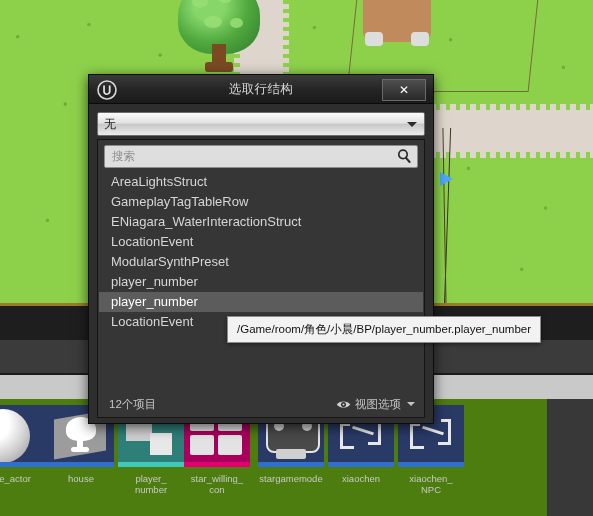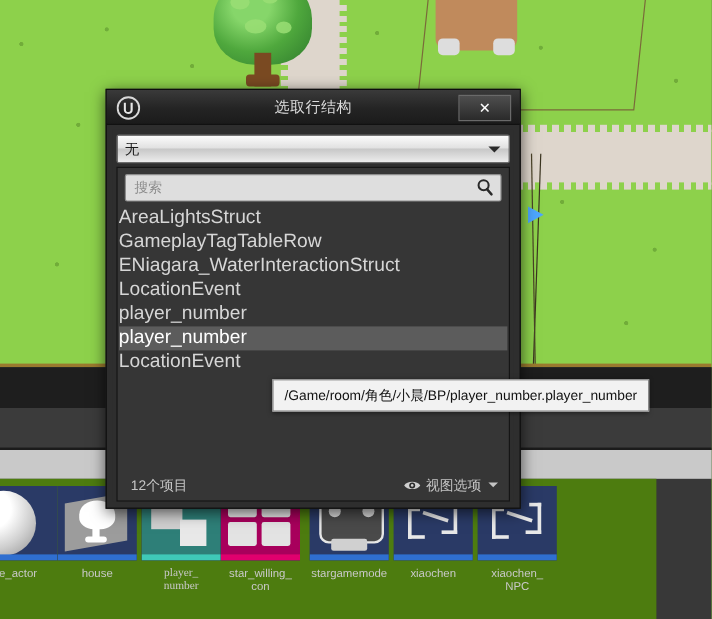--- a/index.html
+++ b/index.html
@@ -124,21 +124,21 @@
   .combo .caret{position:absolute;right:7px;top:9px;width:0;height:0;
      border-left:5px solid transparent;border-right:5px solid transparent;border-top:5px solid #2b2b2b;}
 
   .popup{position:absolute;left:3px;right:3px;top:31px;bottom:0;background:#363636;border:1px solid #151515;}
   .searchrow{margin:5px 6px 2px 6px;height:21px;background:#dedede;border:1px solid #8c8c8c;border-radius:2px;
      display:flex;align-items:center;position:relative;cursor:text;}
   .searchrow .ph{padding-left:7px;font-size:11.5px;color:#8d8d8d;}
   .search-icon{position:absolute;right:5px;top:2px;width:16px;height:16px;}
 
   .list{position:absolute;left:1px;right:1px;top:32px;bottom:26px;overflow:hidden;}
-  .row{height:20px;line-height:20px;color:#d6d6d6;font-size:16px;cursor:pointer;white-space:nowrap;}
+  .row{height:20px;line-height:20px;padding-left:12px;color:#d6d6d6;font-size:13px;cursor:pointer;white-space:nowrap;}
   .row.sel{background:#5c5c5c;color:#ffffff;}
   .statusbar{position:absolute;left:1px;right:1px;bottom:1px;height:24px;display:flex;align-items:center;
      padding:0 8px 0 10px;color:#c4c4c4;font-size:11.5px;}
   .statusbar .spacer{flex:1;}
   .viewopts{display:flex;align-items:center;gap:4px;cursor:pointer;}
   .eye-icon{width:15px;height:11px;display:block;}
   .vo-caret{width:0;height:0;border-left:4px solid transparent;border-right:4px solid transparent;border-top:4px solid #c4c4c4;margin-left:2px;}
 
   
   .tooltip{position:absolute;left:227px;top:316px;padding:5px 9px;background:#f2f2f2;
@@ -199,21 +199,21 @@
     <div class="asset" style="left:48px;">
       <div class="thumb">
         <div class="th-plane"></div>
         <div class="th-tree-ic"></div>
         <div class="th-tree-tr"></div>
         <div class="bar"></div>
       </div>
       <div class="cap">house</div>
     </div>
 
-    <div class="asset" style="left:118px;font-family:Liberation Serif, serif;">
+    <div class="asset" style="left:118px;">
       <div class="thumb">
         <div class="th-teal"></div>
         <div class="th-cube" style="left:8px;top:14px;width:26px;height:22px;"></div>
         <div class="th-cube" style="left:32px;top:28px;width:22px;height:22px;background:#e8e8e8;"></div>
         <div class="bar" style="background:#3fc9b8;"></div>
       </div>
       <div class="cap">player_
 number</div>
     </div>
 
@@ -300,20 +300,21 @@
               <line x1="9.8" y1="9.6" x2="13.6" y2="14" stroke="#2a2a2a" stroke-width="2" stroke-linecap="round"></line>
             </svg>
           </span>
         </div>
 
         <div class="list">
           <div class="row">AreaLightsStruct</div>
           <div class="row">GameplayTagTableRow</div>
           <div class="row">ENiagara_WaterInteractionStruct</div>
           <div class="row">LocationEvent</div>
+          <div class="row">ModularSynthPreset</div>
           <div class="row">player_number</div>
           <div class="row sel">player_number</div>
           <div class="row">LocationEvent</div>
 
         </div>
 
         <div class="statusbar">
           <span>12个项目</span>
           <span class="spacer"></span>
           <span class="viewopts">

